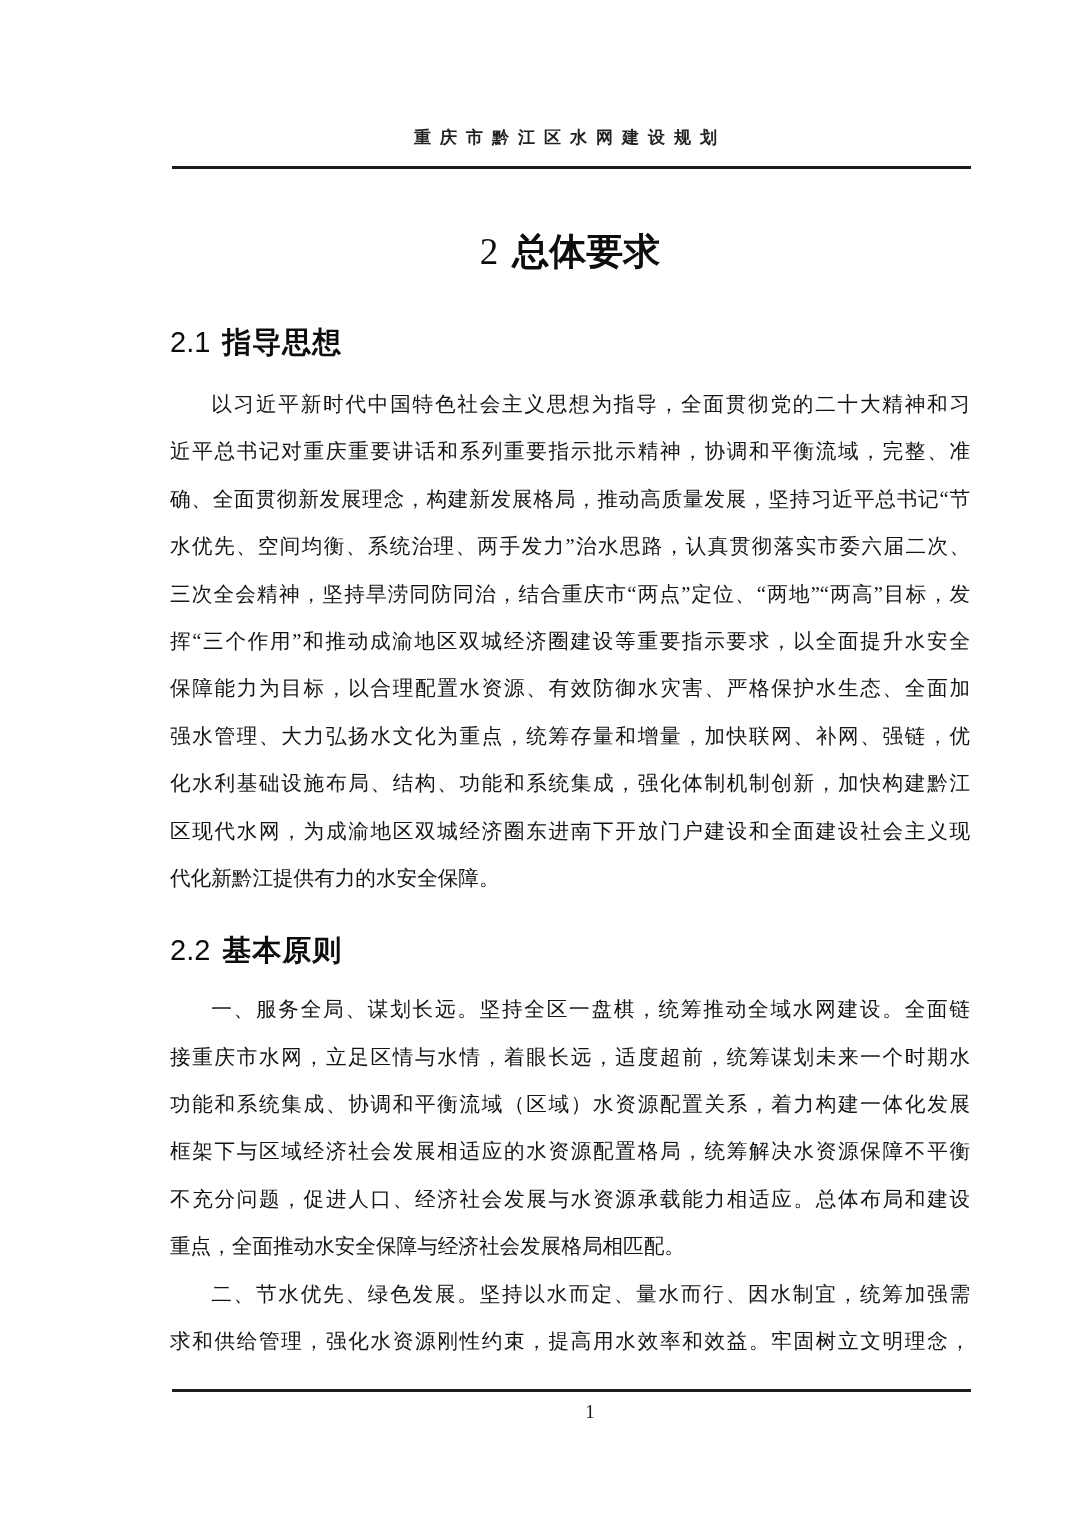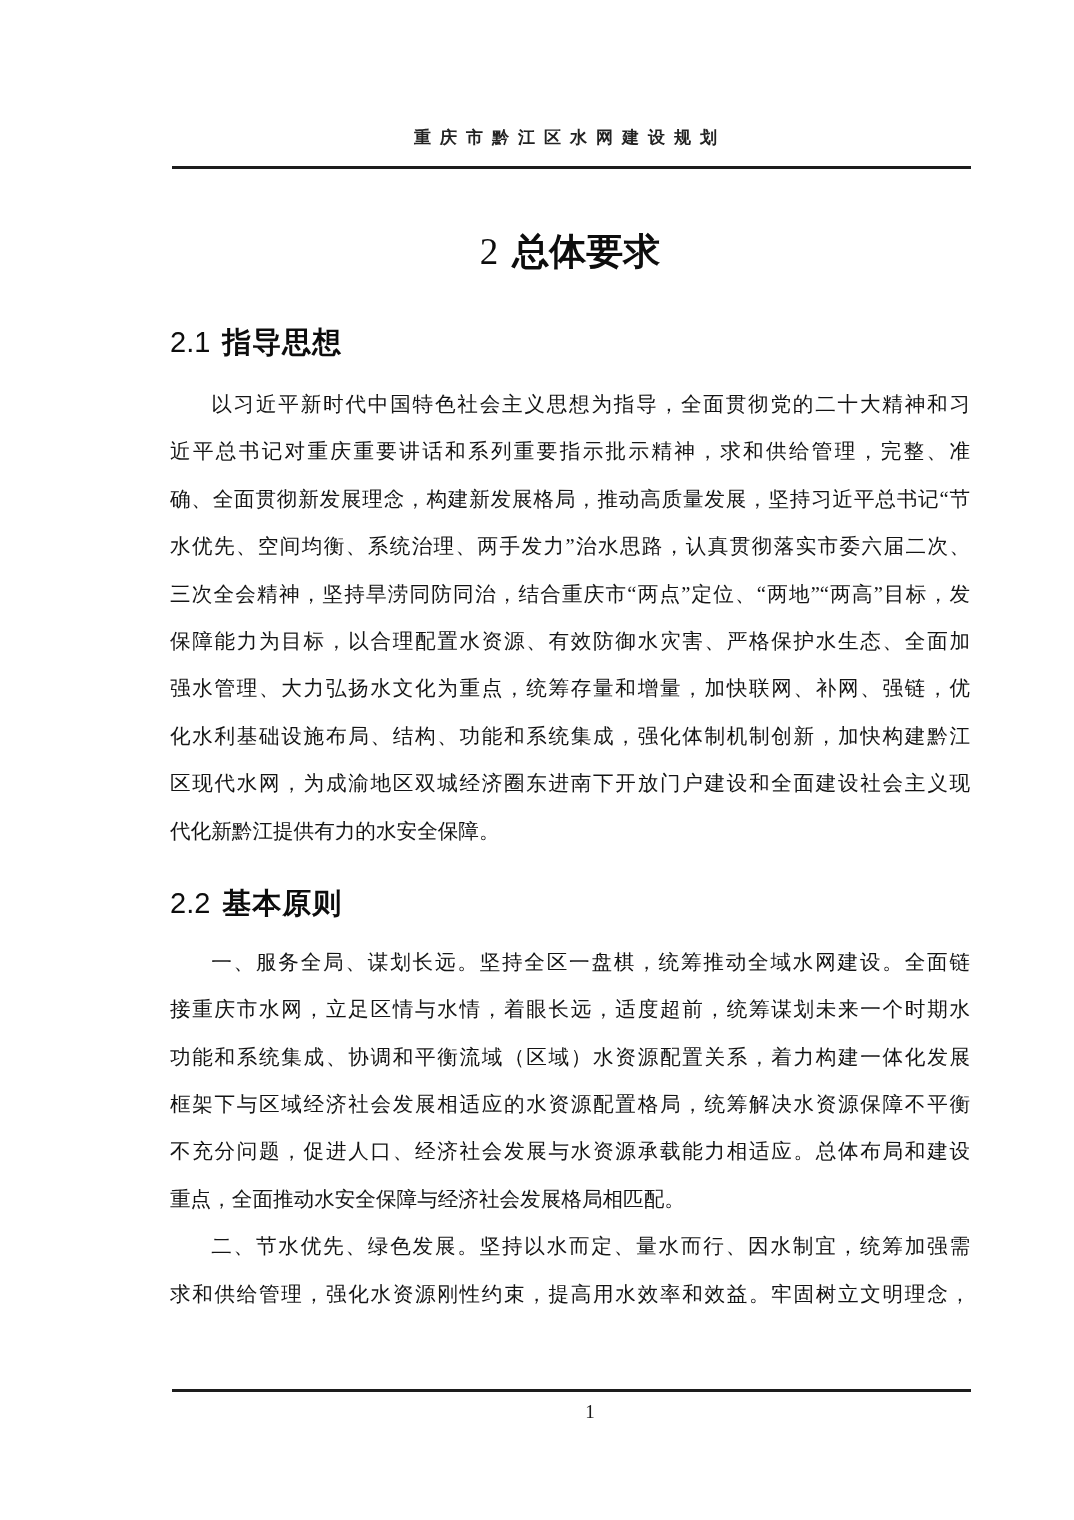--- a/index.html
+++ b/index.html
@@ -130,24 +130,25 @@
 <div class="header-rule"></div>
 
 <div id="content">
   <h1 class="chapter-title">
     <span class="chapter-number">2</span><span>总体要求</span>
   </h1>
   <main id="sections">
       <div class="section-heading first"><span class="section-number">2.1</span><span class="section-title-text">指导思想</span></div>
       <div class="paragraph p-first">
         <div class="line first">以习近平新时代中国特色社会主义思想为指导，全面贯彻党的二十大精神和习</div>
-        <div class="line">近平总书记对重庆重要讲话和系列重要指示批示精神，求和供给管理，完整、准</div>
+        <div class="line">近平总书记对重庆重要讲话和系列重要指示批示精神，协调和平衡流域，完整、准</div>
         <div class="line">确、全面贯彻新发展理念，构建新发展格局，推动高质量发展，坚持习近平总书记“节</div>
         <div class="line">水优先、空间均衡、系统治理、两手发力”治水思路，认真贯彻落实市委六届二次、</div>
         <div class="line">三次全会精神，坚持旱涝同防同治，结合重庆市“两点”定位、“两地”“两高”目标，发</div>
+        <div class="line">挥“三个作用”和推动成渝地区双城经济圈建设等重要指示要求，以全面提升水安全</div>
         <div class="line">保障能力为目标，以合理配置水资源、有效防御水灾害、严格保护水生态、全面加</div>
         <div class="line">强水管理、大力弘扬水文化为重点，统筹存量和增量，加快联网、补网、强链，优</div>
         <div class="line">化水利基础设施布局、结构、功能和系统集成，强化体制机制创新，加快构建黔江</div>
         <div class="line">区现代水网，为成渝地区双城经济圈东进南下开放门户建设和全面建设社会主义现</div>
         <div class="line end">代化新黔江提供有力的水安全保障。</div>
       </div>
       <div class="section-heading later"><span class="section-number">2.2</span><span class="section-title-text">基本原则</span></div>
       <div class="paragraph ">
         <div class="line first">一、服务全局、谋划长远。坚持全区一盘棋，统筹推动全域水网建设。全面链</div>
         <div class="line">接重庆市水网，立足区情与水情，着眼长远，适度超前，统筹谋划未来一个时期水</div>

